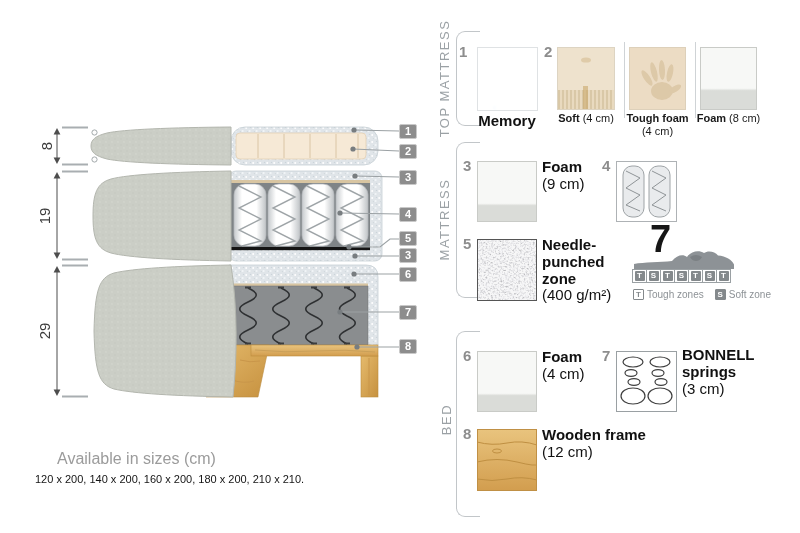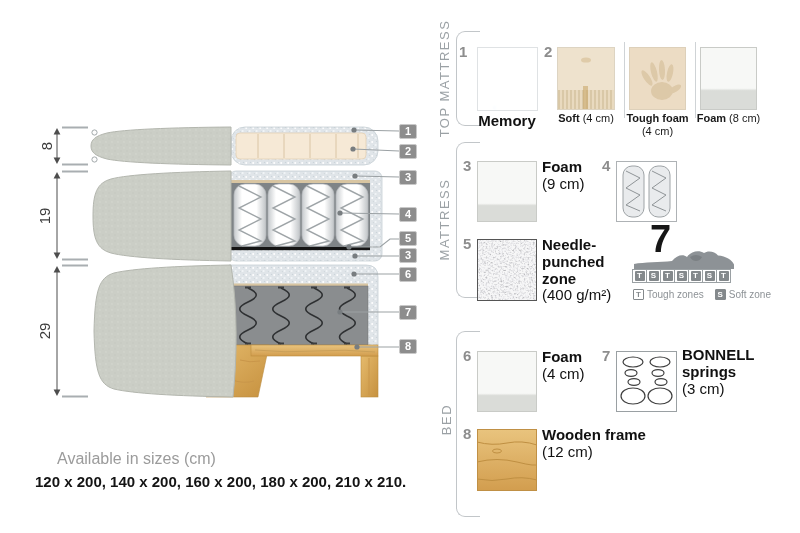--- a/index.html
+++ b/index.html
@@ -46,21 +46,21 @@
   .zone-key { position:absolute; display:flex; gap:11px; align-items:center;
     font-size:10px; color:#8d9296; }
   .kitem { display:flex; align-items:center; gap:3px; }
   .kchip { width:11px; height:11px; font-size:8px; font-weight:bold;
     line-height:10px; text-align:center; border-radius:1px; }
   .kchip.outline { background:#fff; border:1px solid #84898c; color:#84898c; }
   .kchip.filled { background:#84898c; border:1px solid #84898c; color:#fff; }
 
   
   .avail { position:absolute; color:#9b9b9b; font-size:16px; }
-  .sizes { position:absolute; color:#141414; font-size:15px; font-weight:bold; }
+  .sizes { position:absolute; color:#141414; font-size:11px; font-weight:normal; }
 
   svg { display:block; }
 </style>
 </head>
 <body>
 
 <div id="canvas">
 
   <svg class="abs" style="left:0;top:0" width="800" height="533">
     <defs>

